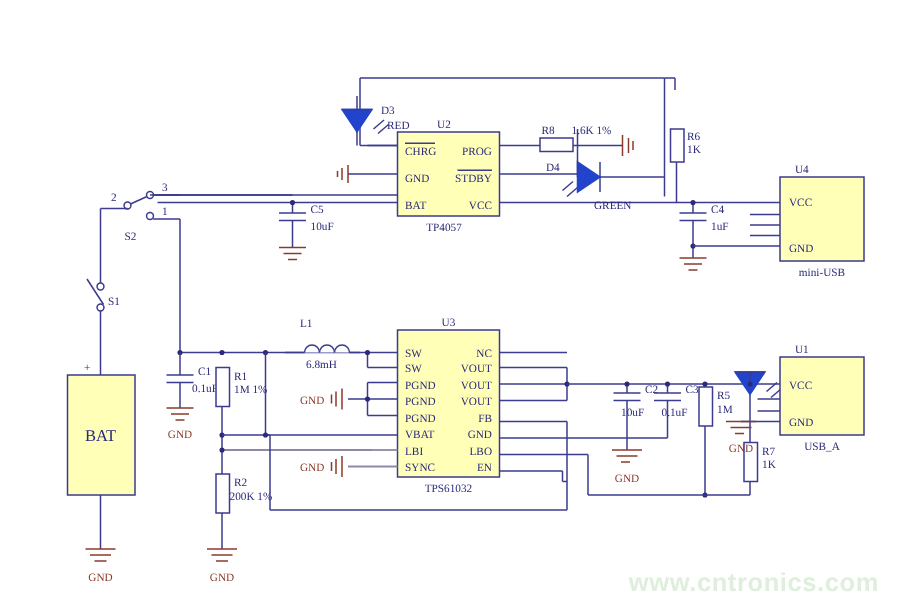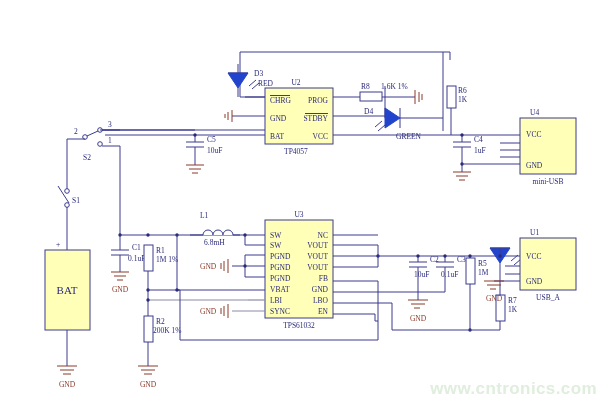--- a/index.html
+++ b/index.html
@@ -18,21 +18,21 @@
   .chip{fill:#ffffb8;stroke:#3b3b8f;stroke-width:1;}
   .pinline{stroke:#3b3b8f;stroke-width:1;}
   .comp{fill:#ffffff;stroke:#3b3b8f;stroke-width:1;}
   .led{fill:#2244cc;stroke:#2244cc;stroke-width:1;}
   .dot{fill:#2a2a7a;}
   .txt-pin{font-family:"Liberation Serif", serif;font-size:7.5px;fill:#2a2a7a;}
   .txt-gnd{font-family:"Liberation Serif", serif;font-size:7.5px;fill:#8b3a2a;}
   .txt-bat{font-family:"Liberation Serif", serif;font-size:11px;fill:#2a2a7a;}
   .txt-ref{font-family:"Liberation Serif", serif;font-size:7.5px;fill:#2a2a7a;}
   .wm{
-    position:absolute;right:4px;bottom:4px;
+    position:absolute;right:15px;bottom:4px;
     font-family:"Liberation Sans", sans-serif;
     font-size:17px;color:#dfeedd;font-weight:bold;letter-spacing:0.4px;
     user-select:none;
   }
 </style>
 </head>
 <body>
 
 <div id="sheet">
 <svg width="601" height="403" viewBox="0 0 601 403">

